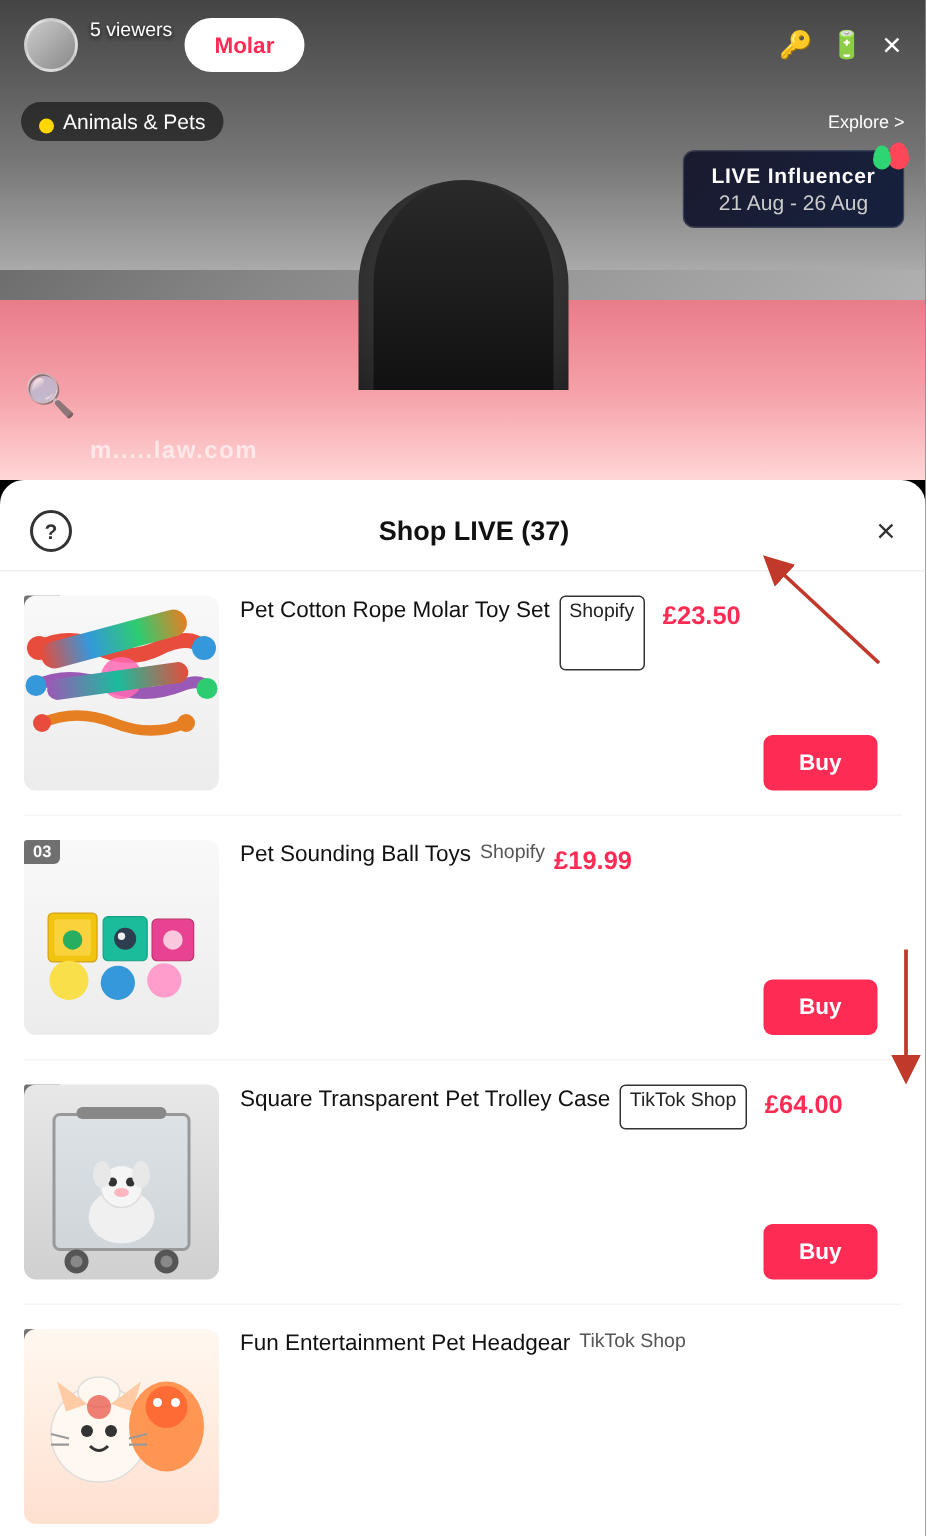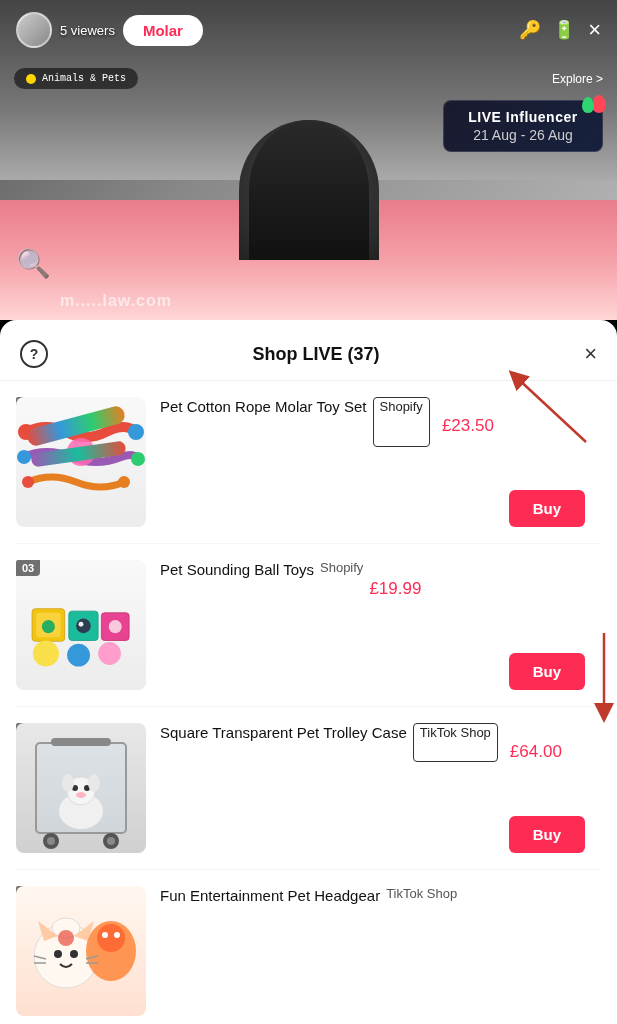--- a/index.html
+++ b/index.html
@@ -63,21 +63,20 @@
       height: 60px;
       display: flex;
       align-items: center;
       justify-content: space-between;
       padding: 10px 16px;
       z-index: 10;
     }
 
     .viewers-info {
       display: flex;
-      align-items: center;
       gap: 8px;
     }
 
     .avatar-circle {
       width: 36px;
       height: 36px;
       border-radius: 50%;
       background: linear-gradient(135deg, #ccc, #888);
       border: 2px solid rgba(255,255,255,0.5);
     }
@@ -132,25 +131,24 @@
       justify-content: space-between;
       padding: 0 14px;
       z-index: 10;
     }
 
     .category-tag {
       background: rgba(0,0,0,0.55);
       color: #fff;
       border-radius: 20px;
       padding: 5px 12px;
-      font-size: 10px;
+      font-size: 14px;
       display: flex;
       align-items: flex-end;
       gap: 6px;
-      font-family: Liberation Mono, monospace;
     }
 
     .category-dot {
       width: 10px;
       height: 10px;
       background: #ffd700;
       border-radius: 50%;
     }
 
     .explore-btn {
@@ -162,21 +160,21 @@
     }
 
     
     .influencer-badge {
       position: absolute;
       top: 100px;
       right: 14px;
       background: linear-gradient(135deg, #1a1a2e 0%, #16213e 100%);
       border-radius: 8px;
       padding: 8px 12px;
-      width: 160px;
+      width: 148px;
       text-align: center;
       z-index: 10;
       border: 1px solid rgba(255,255,255,0.15);
     }
 
     .influencer-badge-title {
       color: #fff;
       font-size: 14px;
       font-weight: 700;
       letter-spacing: 0.5px;
@@ -384,23 +382,23 @@
     .product-source.highlighted {
       display: inline-block;
       border: 1.5px solid #333;
       border-radius: 4px;
       padding: 1px 6px;
       color: #222;
     }
 
     .product-price {
       font-size: 17px;
-      font-weight: 400;
+      font-weight: 700;
       color: #fe2c55;
-      margin-top: 19px;
+      margin-top: 4px;
       text-align: center;
     }
 
     .buy-btn {
       position: absolute;
       right: 16px;
       bottom: 16px;
       background: #fe2c55;
       color: #fff;
       border: none;

